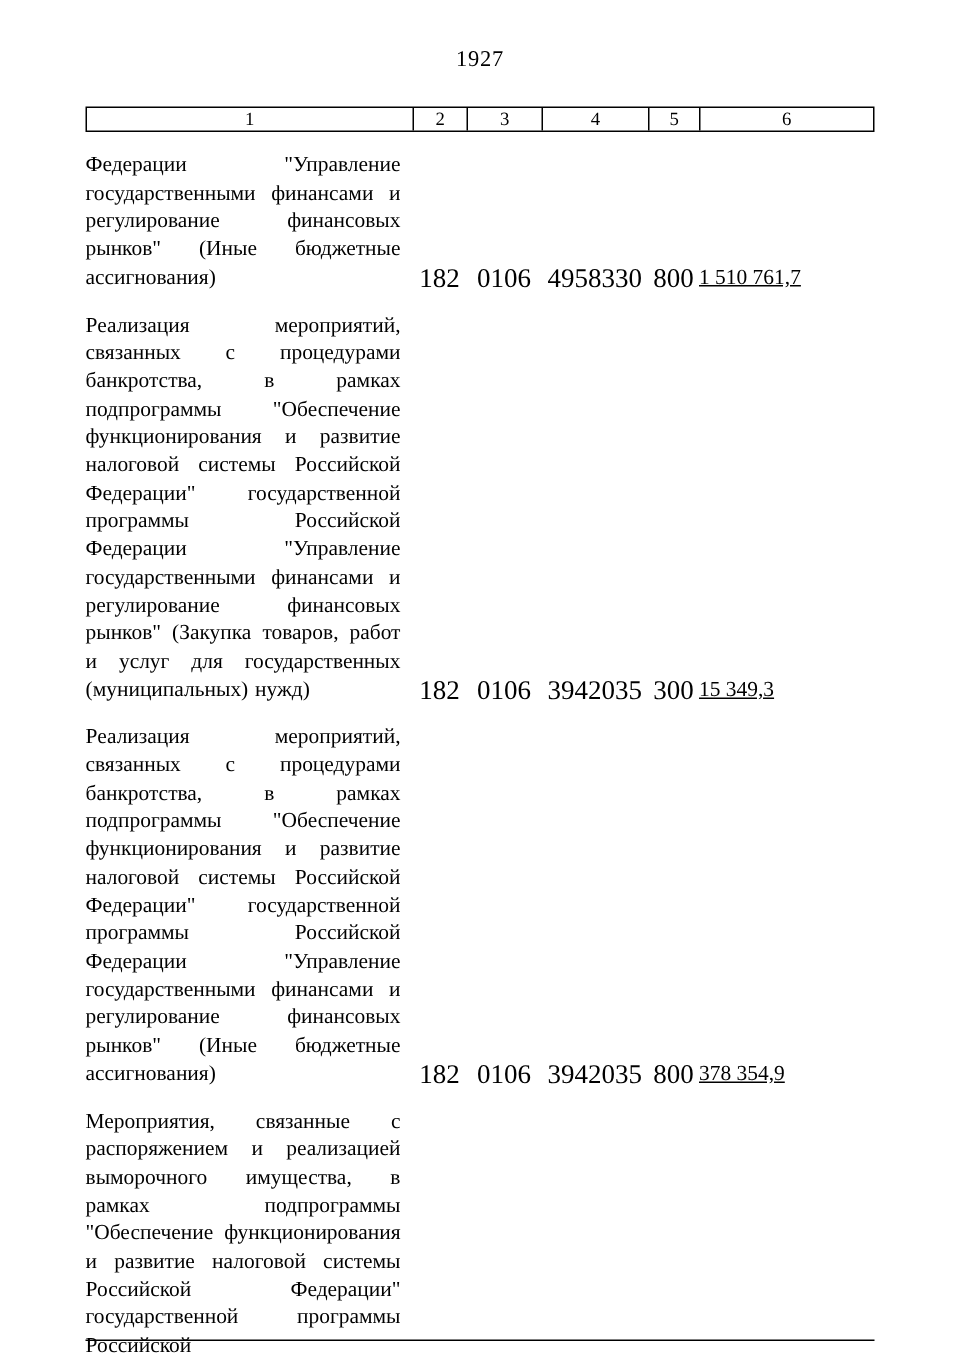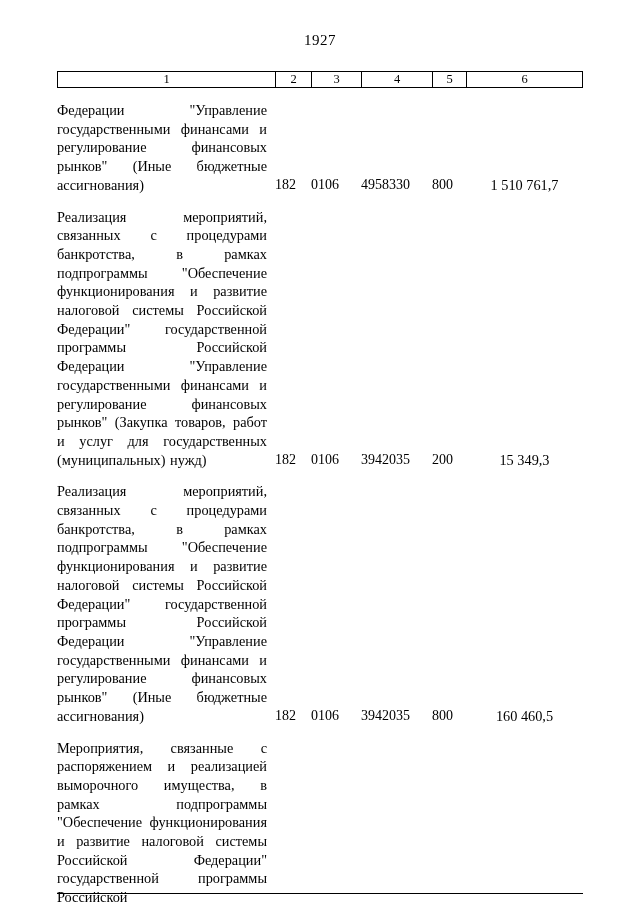--- a/index.html
+++ b/index.html
@@ -51,29 +51,31 @@
     margin-top: 13px;
   }
   .trow .c1 {
     font-size: 14.3px;
     line-height: 18.7px;
     text-align: justify;
     padding-right: 8px;
     word-spacing: 1px;
   }
   .trow .cnum {
-    font-size: 14px;
+    font-size: 18px;
     line-height: 18.7px;
+    text-align: center;
     white-space: nowrap;
   }
   .trow .c6 {
     font-size: 14.3px;
     line-height: 18.7px;
-    text-align: center;
+    text-align: left;
     white-space: nowrap;
+    text-decoration: underline;
   }
   .bottom-rule {
     position: absolute;
     left: 57px;
     width: 526px;
     bottom: 11px;
     border-top: 1px solid #000;
   }
 </style>
 </head>
@@ -101,30 +103,30 @@
           <div class="cnum">0106</div>
           <div class="cnum">4958330</div>
           <div class="cnum">800</div>
           <div class="c6">1 510 761,7</div>
         </div>
         <div class="trow">
           <div class="c1">Реализация мероприятий, связанных с процедурами банкротства, в рамках подпрограммы "Обеспечение функционирования и развитие налоговой системы Российской Федерации" государственной программы Российской Федерации "Управление государственными финансами и регулирование финансовых рынков" (Закупка товаров, работ и услуг для государственных (муниципальных) нужд)</div>
           <div class="cnum">182</div>
           <div class="cnum">0106</div>
           <div class="cnum">3942035</div>
-          <div class="cnum">200</div>
+          <div class="cnum">300</div>
           <div class="c6">15 349,3</div>
         </div>
         <div class="trow">
           <div class="c1">Реализация мероприятий, связанных с процедурами банкротства, в рамках подпрограммы "Обеспечение функционирования и развитие налоговой системы Российской Федерации" государственной программы Российской Федерации "Управление государственными финансами и регулирование финансовых рынков" (Иные бюджетные ассигнования)</div>
           <div class="cnum">182</div>
           <div class="cnum">0106</div>
           <div class="cnum">3942035</div>
           <div class="cnum">800</div>
-          <div class="c6">160 460,5</div>
+          <div class="c6">378 354,9</div>
         </div>
         <div class="trow">
           <div class="c1">Мероприятия, связанные с распоряжением и реализацией выморочного имущества, в рамках подпрограммы "Обеспечение функционирования и развитие налоговой системы Российской Федерации" государственной программы Российской</div>
           <div class="cnum"></div>
           <div class="cnum"></div>
           <div class="cnum"></div>
           <div class="cnum"></div>
           <div class="c6"></div>
         </div>
       </div>

